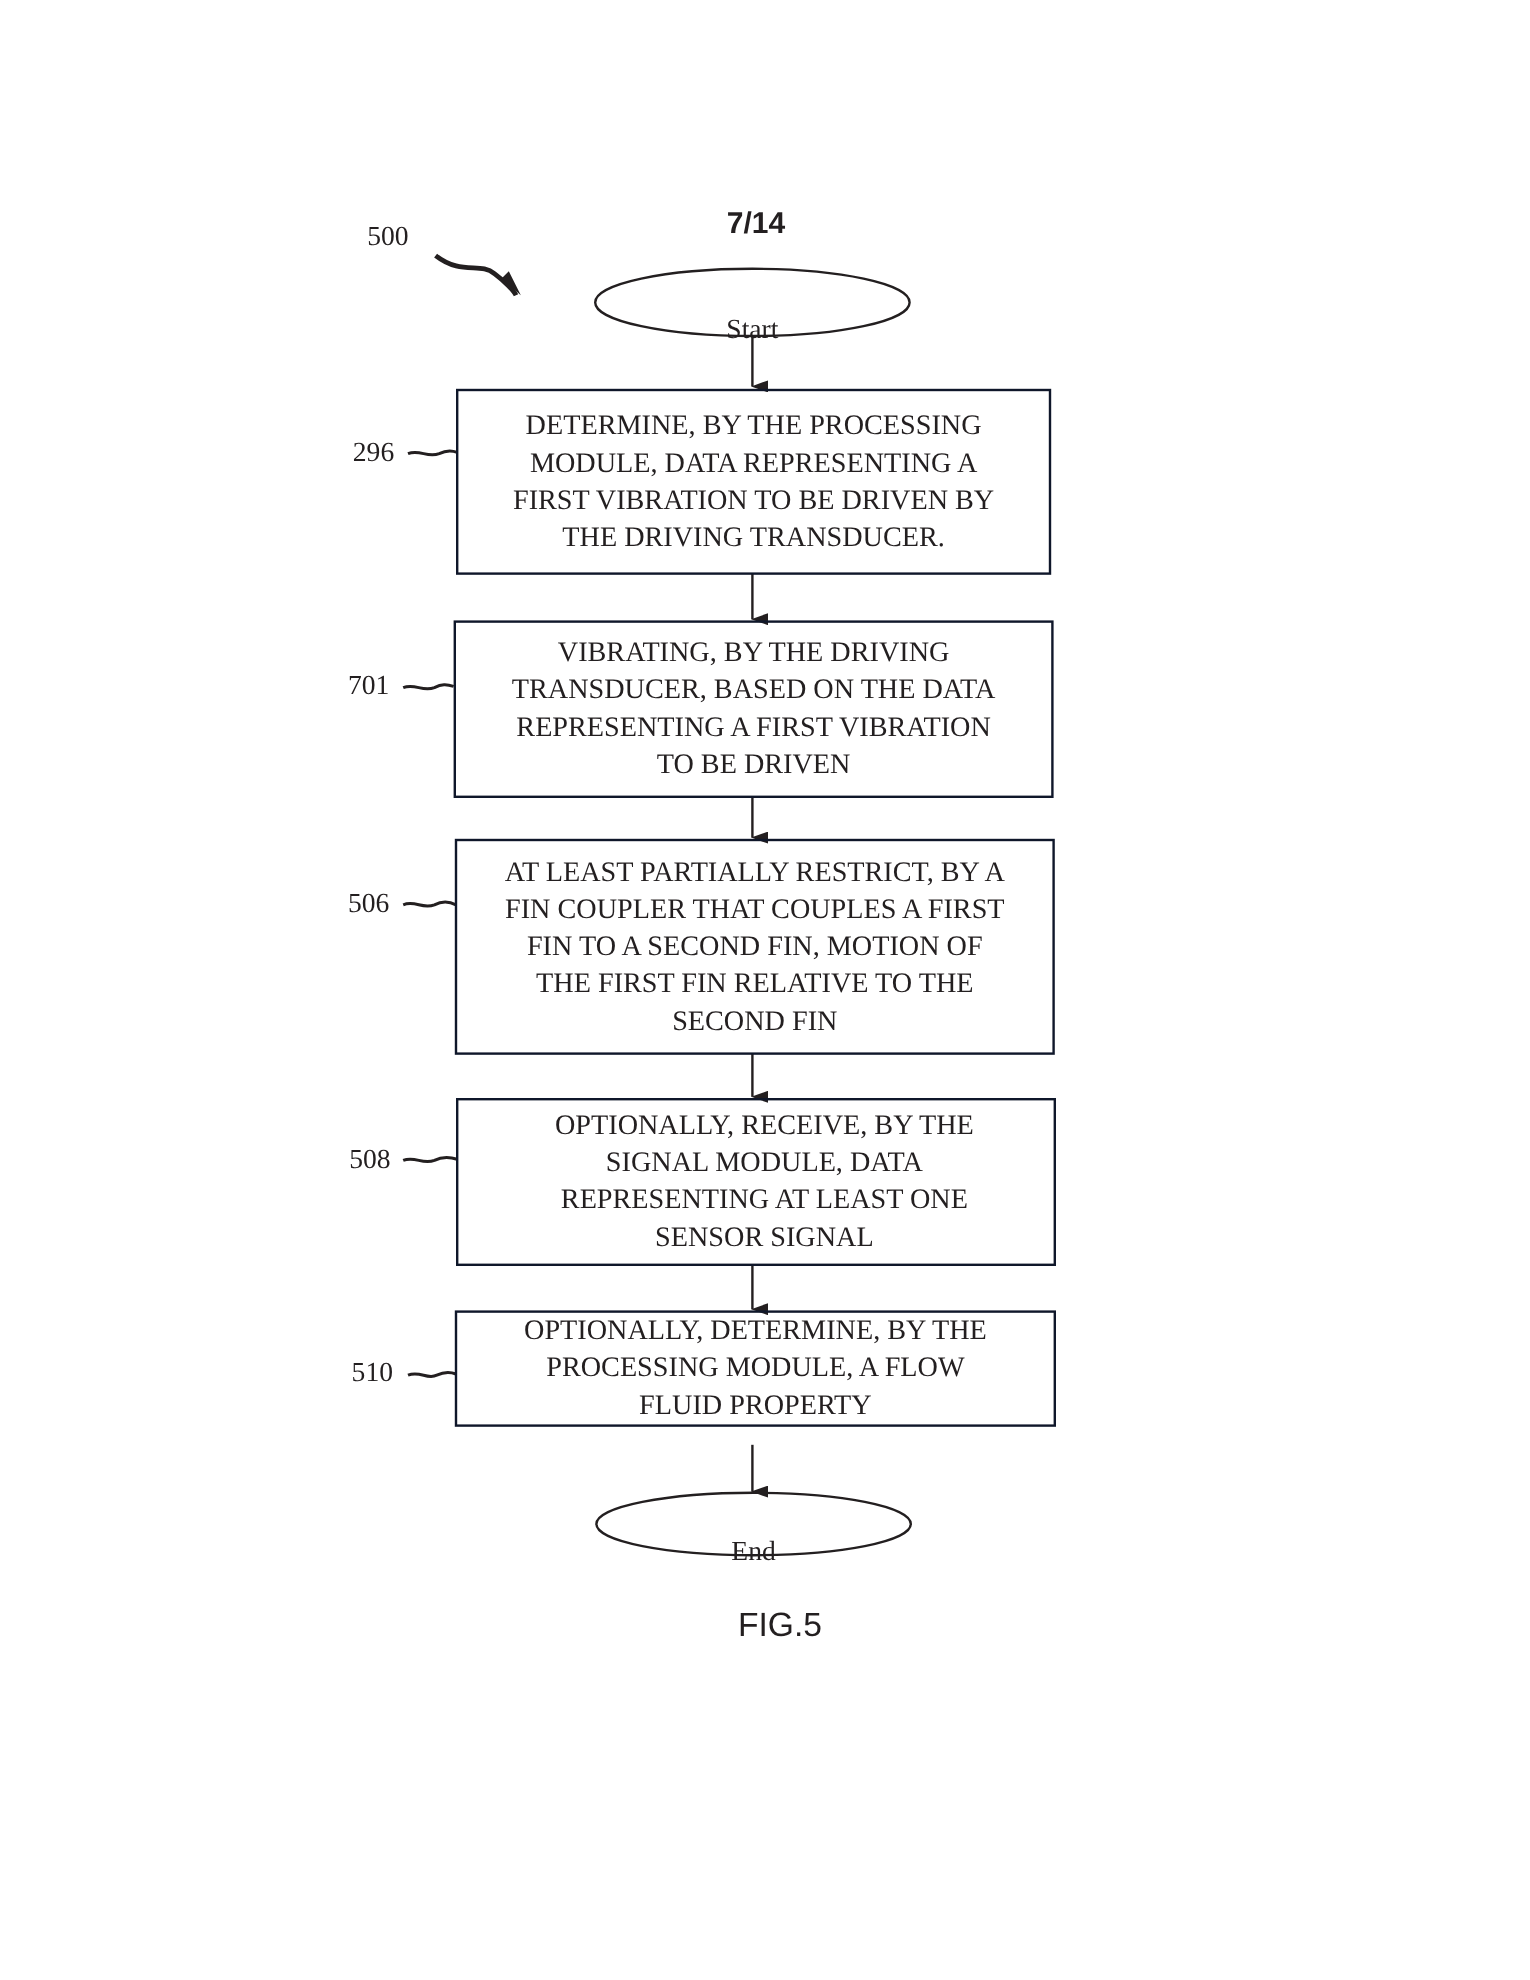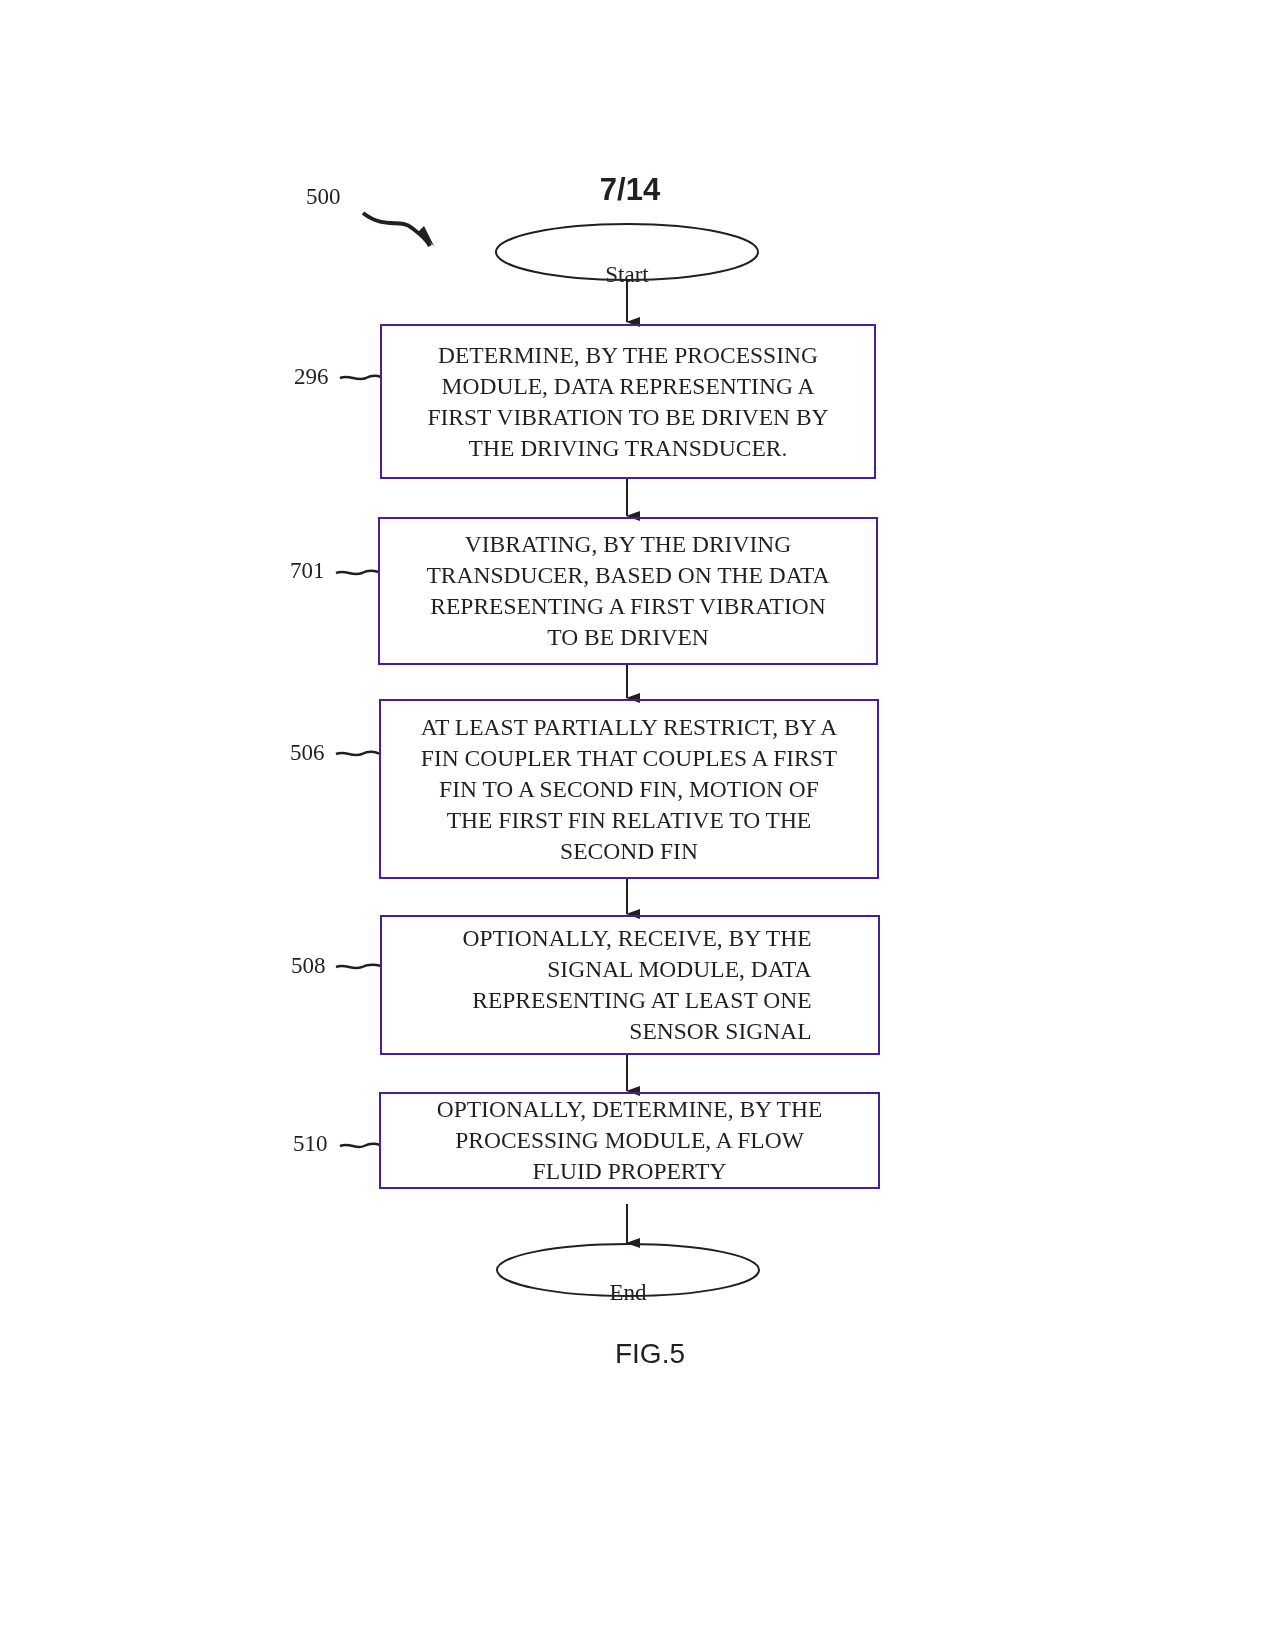--- a/index.html
+++ b/index.html
@@ -1,19 +1,19 @@
 <!DOCTYPE html>
 <html><head>
 <meta charset="utf-8">
 <style>
   html, body { margin:0; padding:0; background:#ffffff; }
   body { width:1275px; height:1650px; position:relative; overflow:hidden; font-family:"Liberation Serif", serif; color:#231f20; }
-  .sheet-num { position:absolute; left:540px; top:172px; width:180px; text-align:center; font-family:"Liberation Sans", sans-serif; font-weight:bold; font-size:31px; }
+  .sheet-num { position:absolute; left:540px; top:172px; width:180px; text-align:center; font-family:"Liberation Sans", sans-serif; font-weight:bold; font-size:25px; }
   .ref { position:absolute; font-size:23px; }
-  .box { position:absolute; border:2px solid #4c1d95; box-sizing:border-box; display:flex; align-items:center; justify-content:center; text-align:center; font-size:23.5px; line-height:31px; padding:0 6px; white-space:pre-line; }
+  .box { position:absolute; border:2px solid #0f172a; box-sizing:border-box; display:flex; align-items:center; justify-content:center; text-align:center; font-size:23.5px; line-height:31px; padding:0 6px; white-space:pre-line; }
   .oval-label { position:absolute; font-size:23px; text-align:center;margin-top:24px; }
   .fig { position:absolute; left:540px; top:1338px; width:220px; text-align:center; font-family:"Liberation Sans", sans-serif; font-size:28px; }
   svg.lines { position:absolute; left:0; top:0; }
 </style>
 </head>
 <body>
 
 <svg class="lines" width="1275" height="1650">
   <defs>
     <marker id="ah" markerWidth="10" markerHeight="14" refX="5" refY="13" orient="auto-start-reverse" markerUnits="userSpaceOnUse">
@@ -60,21 +60,21 @@
 TO BE DRIVEN</div>
 
 <div class="ref" style="left:290px; top:740px;">506</div>
 <div class="box" style="left:379px; top:699px; width:500px; height:180px;">AT LEAST PARTIALLY RESTRICT, BY A
 FIN COUPLER THAT COUPLES A FIRST
 FIN TO A SECOND FIN, MOTION OF
 THE FIRST FIN RELATIVE TO THE
 SECOND FIN</div>
 
 <div class="ref" style="left:291px; top:953px;">508</div>
-<div class="box" style="left:380px; top:915px; width:500px; height:140px; padding-left:20px;text-align:right;">OPTIONALLY, RECEIVE, BY THE
+<div class="box" style="left:380px; top:915px; width:500px; height:140px; padding-left:20px;">OPTIONALLY, RECEIVE, BY THE
 SIGNAL MODULE, DATA
 REPRESENTING AT LEAST ONE
 SENSOR SIGNAL</div>
 
 <div class="ref" style="left:293px; top:1131px;">510</div>
 <div class="box" style="left:379px; top:1092px; width:501px; height:97px;">OPTIONALLY, DETERMINE, BY THE
 PROCESSING MODULE, A FLOW
 FLUID PROPERTY</div>
 
 <div class="oval-label" style="left:548px; top:1256px; width:160px;">End</div>

